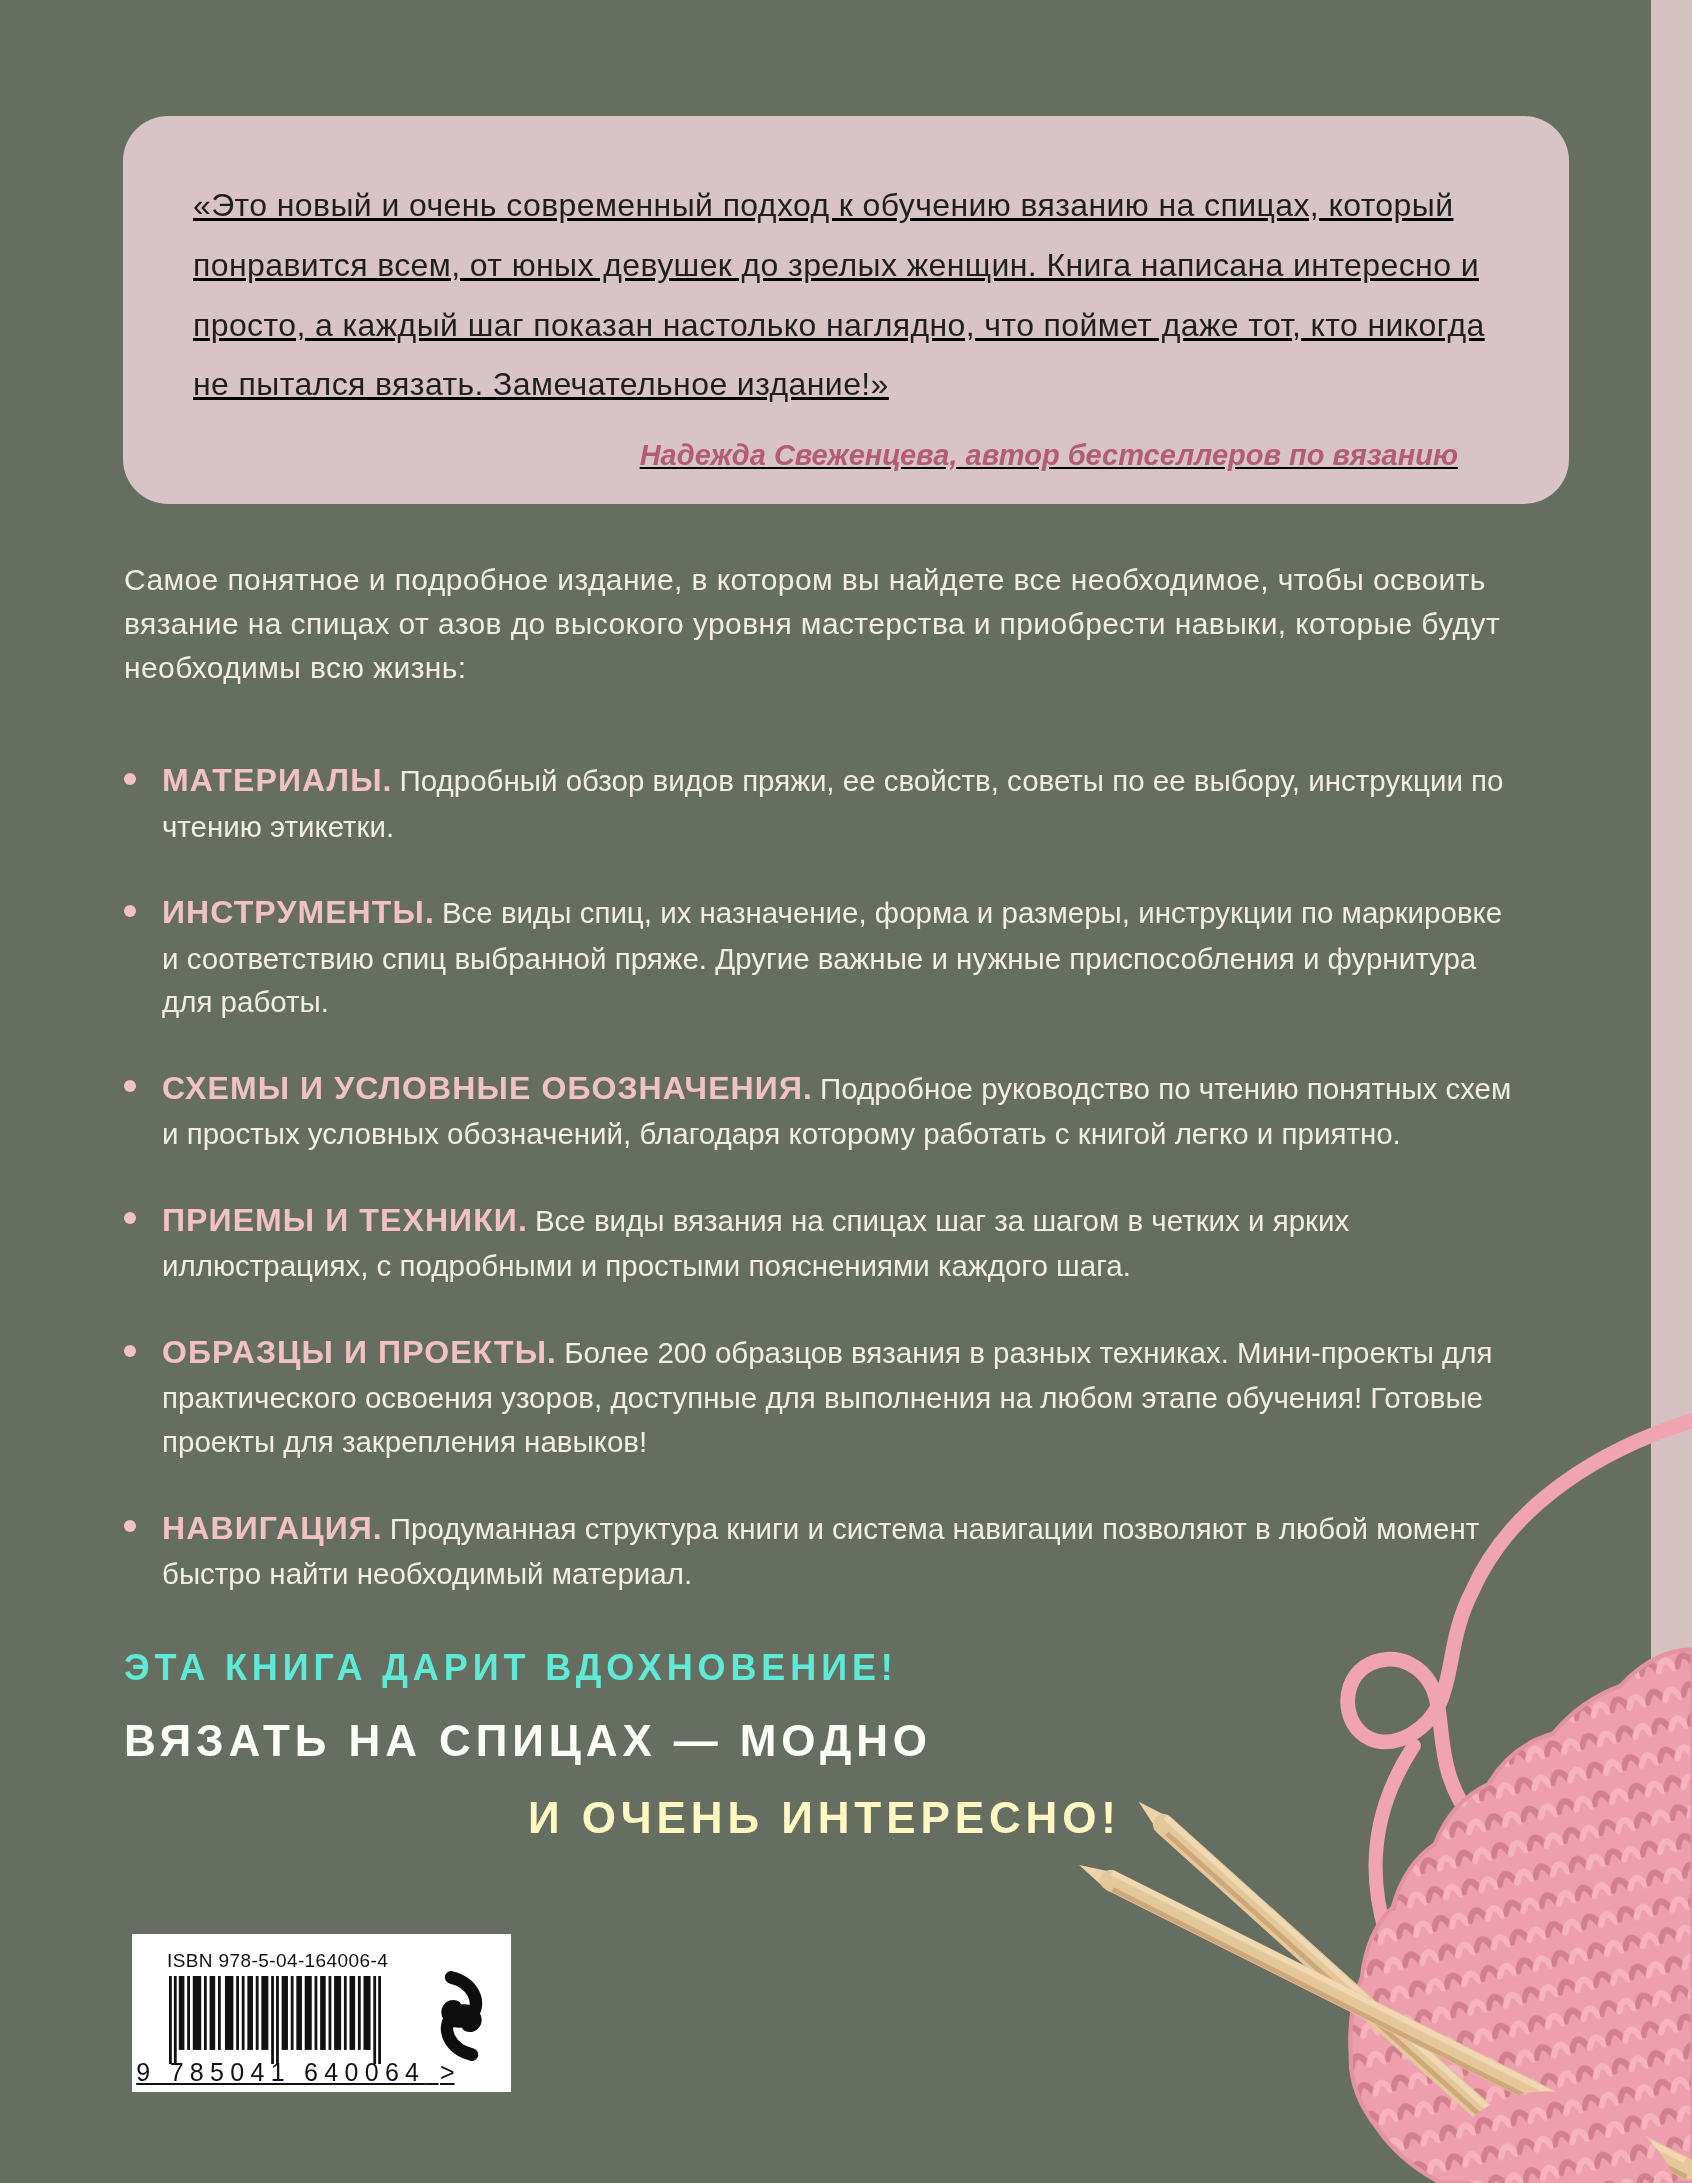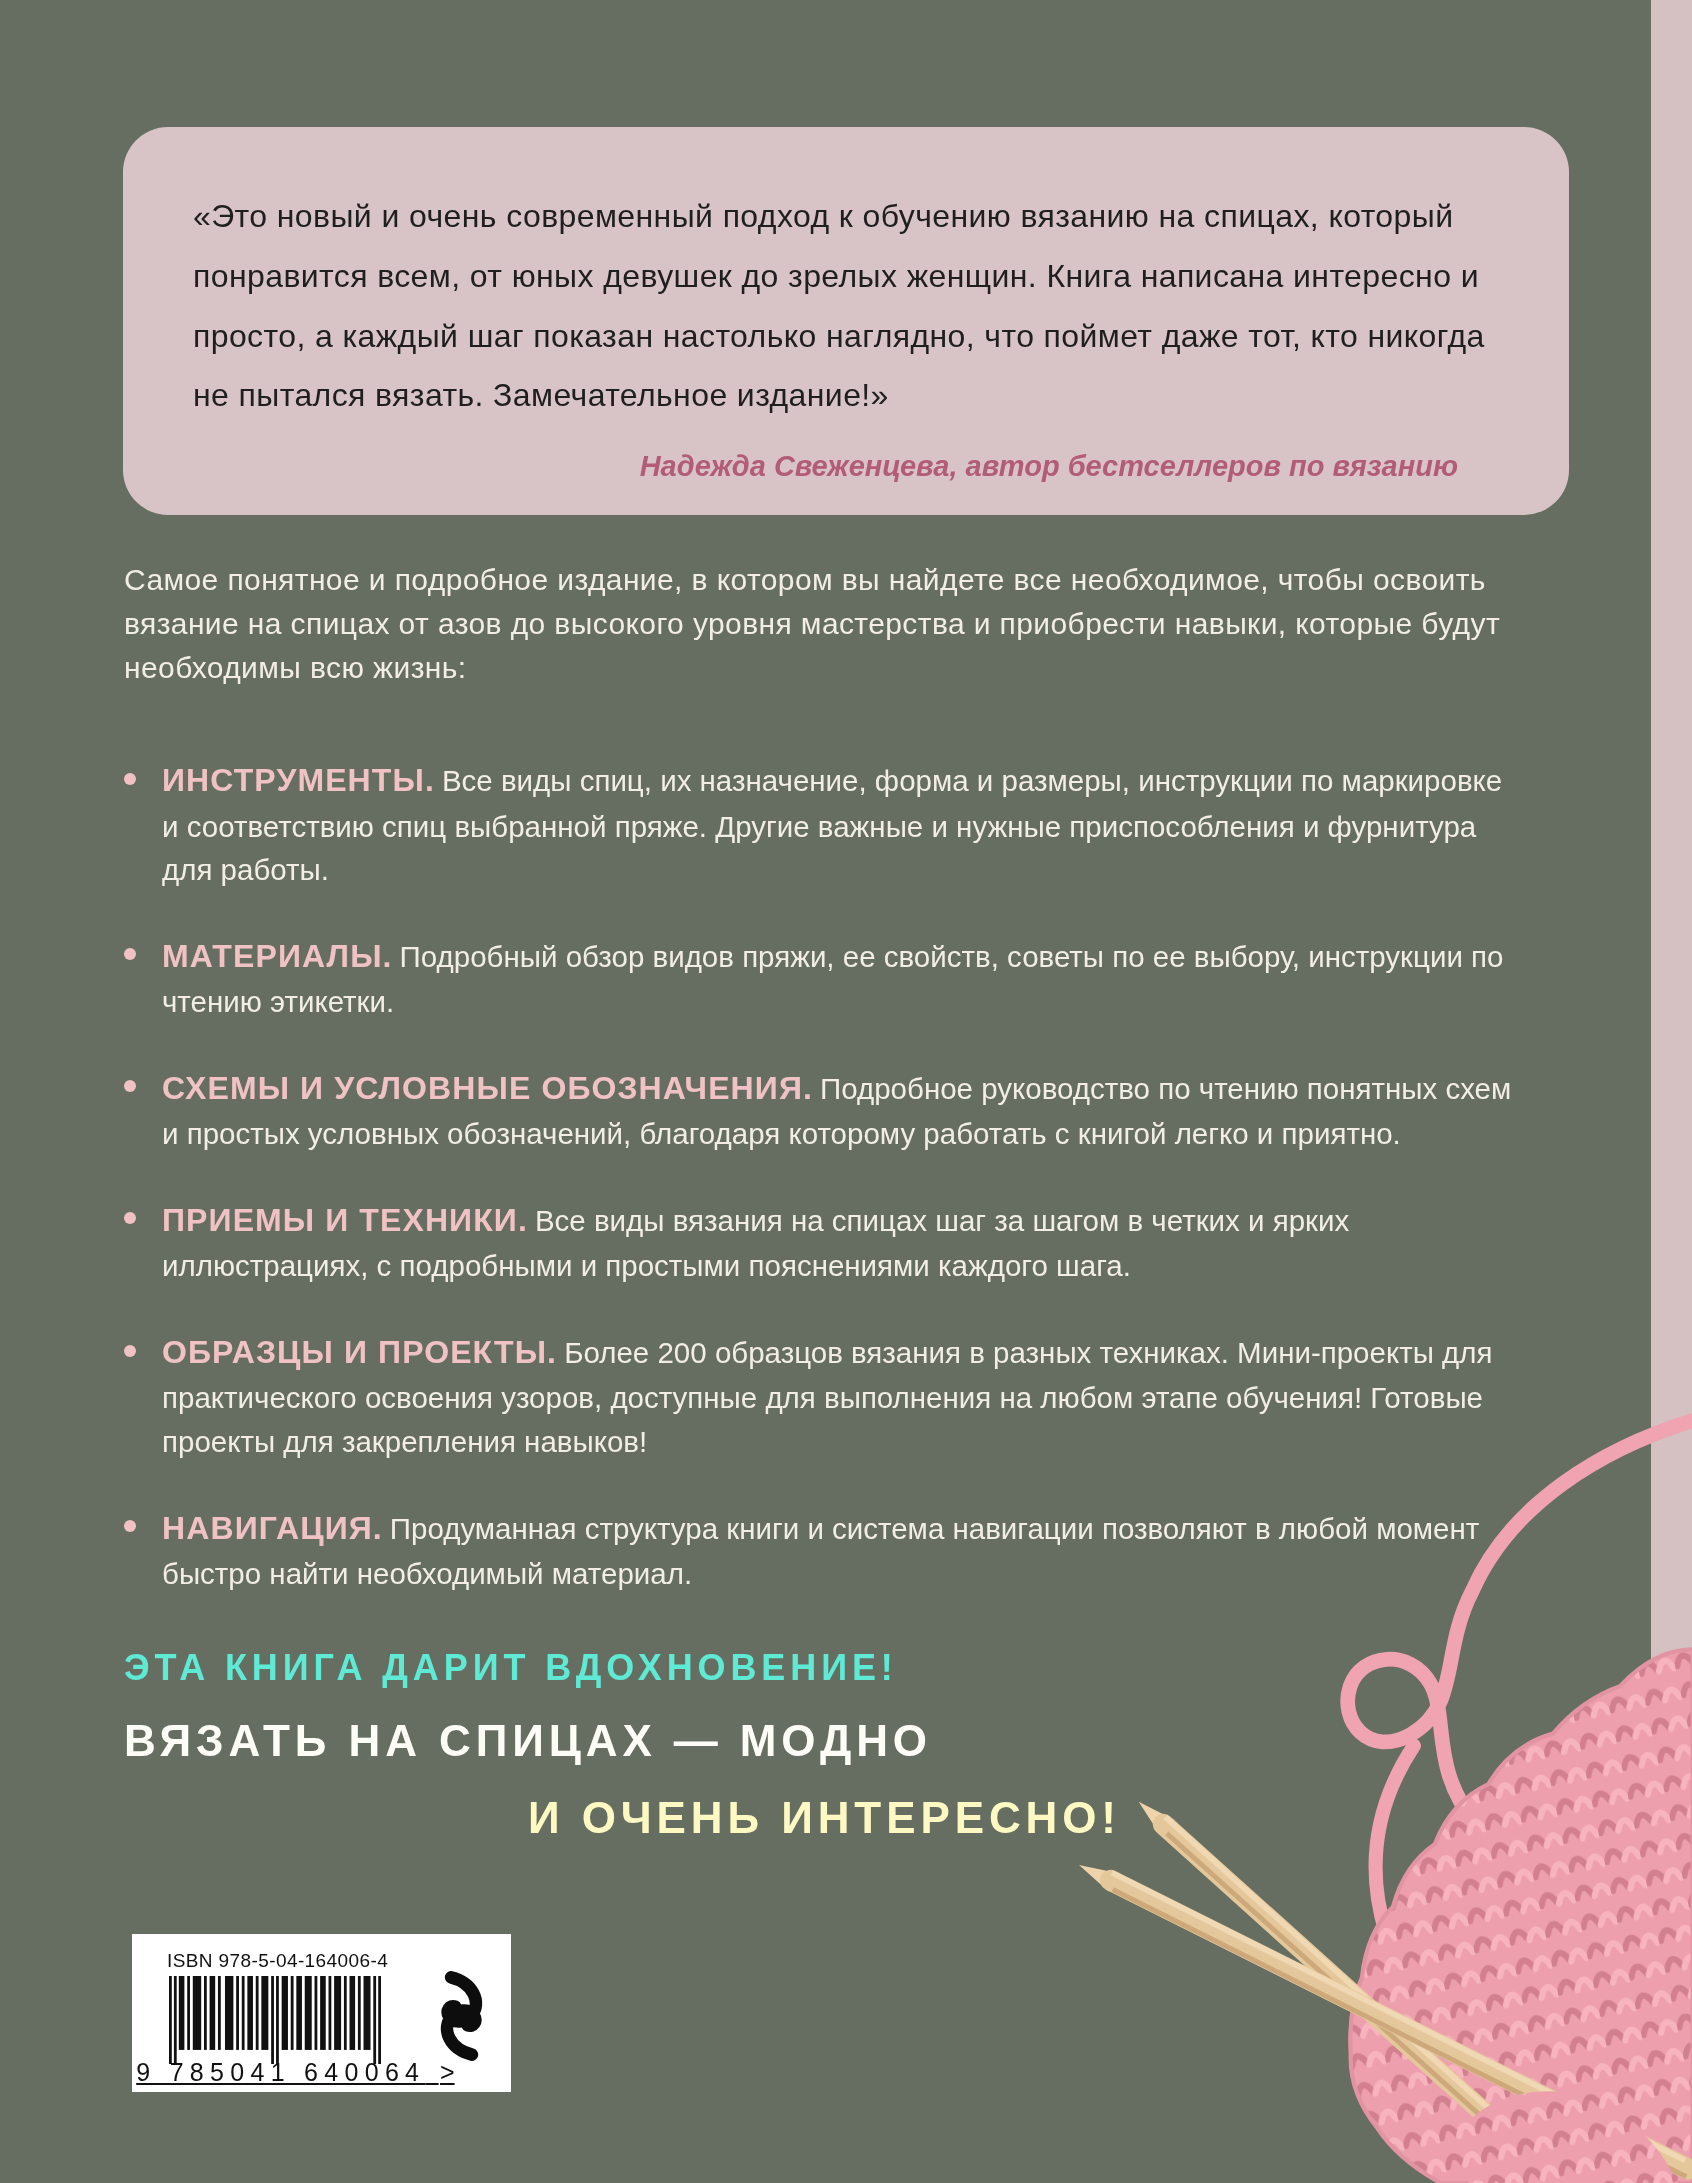--- a/index.html
+++ b/index.html
@@ -10,23 +10,23 @@
     overflow:hidden;
     font-family:"Liberation Sans","DejaVu Sans",sans-serif;
   }
   
   .right-strip{
     position:absolute;left:1651px;top:0;width:41px;height:2183px;
     background:#d5c0c2;z-index:1;
   }
   
   .quote-card{
-    position:absolute;left:123px;top:127px;width:1446px;height:388px;
+    position:absolute;left:123px;top:116px;width:1446px;height:388px;
     background:#d8c4c7;border-radius:45px;z-index:2;
-    padding:60px 67px 0 70px;box-sizing:border-box;
+    padding:60px 67px 0 70px;box-sizing:border-box;text-decoration:underline;
   }
   .quote-text{
     font-size:32px;line-height:1.87;color:#1f1f1f;
     font-weight:300;letter-spacing:0.4px;
   }
   .quote-attribution{
     margin-top:24px;text-align:right;padding-right:44px;
     font-size:29px;font-style:italic;color:#b25c77;font-weight:bold;
   }
   
@@ -84,24 +84,24 @@
   <div class="quote-card">
     <div class="quote-text">«Это новый и очень современный подход к обучению вязанию на спицах, который понравится всем, от юных девушек до зрелых женщин. Книга написана интересно и просто, а каждый шаг показан настолько наглядно,  что поймет даже тот, кто никогда не пытался вязать. Замечательное издание!»</div>
     <div class="quote-attribution">Надежда Свеженцева, автор бестселлеров по вязанию</div>
   </div>
 
   <div class="content">
     <p class="intro">Самое понятное и подробное издание, в котором вы найдете все необходимое, чтобы освоить вязание на спицах от азов до высокого уровня мастерства и приобрести навыки, которые будут необходимы всю жизнь:</p>
 
     <ul class="features">
       <li>
+        <span class="bullet-dot"></span><span class="feature-title">МАТЕРИАЛЫ.</span><span>Подробный обзор видов пряжи, ее свойств, советы по ее  выбору, инструкции по чтению этикетки.</span>
+      </li>
+      <li>
         <span class="bullet-dot"></span><span class="feature-title">ИНСТРУМЕНТЫ.</span><span>Все виды спиц, их назначение, форма и размеры, инструкции по маркировке и соответствию спиц  выбранной пряже. Другие важные и нужные приспособления и фурнитура для работы.</span>
-      </li>
-      <li>
-        <span class="bullet-dot"></span><span class="feature-title">МАТЕРИАЛЫ.</span><span>Подробный обзор видов пряжи, ее свойств, советы по ее  выбору, инструкции по чтению этикетки.</span>
       </li>
       <li>
         <span class="bullet-dot"></span><span class="feature-title">СХЕМЫ И УСЛОВНЫЕ ОБОЗНАЧЕНИЯ.</span><span>Подробное руководство по чтению понятных схем и простых условных обозначений, благодаря которому работать с книгой легко и приятно.</span>
       </li>
       <li>
         <span class="bullet-dot"></span><span class="feature-title">ПРИЕМЫ И ТЕХНИКИ.</span><span>Все виды вязания на спицах  шаг за шагом в четких и ярких иллюстрациях, с подробными и простыми пояснениями каждого шага.</span>
       </li>
       <li>
         <span class="bullet-dot"></span><span class="feature-title">ОБРАЗЦЫ И ПРОЕКТЫ.</span><span>Более 200 образцов вязания в разных техниках. Мини-проекты для практического освоения узоров, доступные для выполнения на любом этапе обучения! Готовые проекты для закрепления навыков!</span>
       </li>

